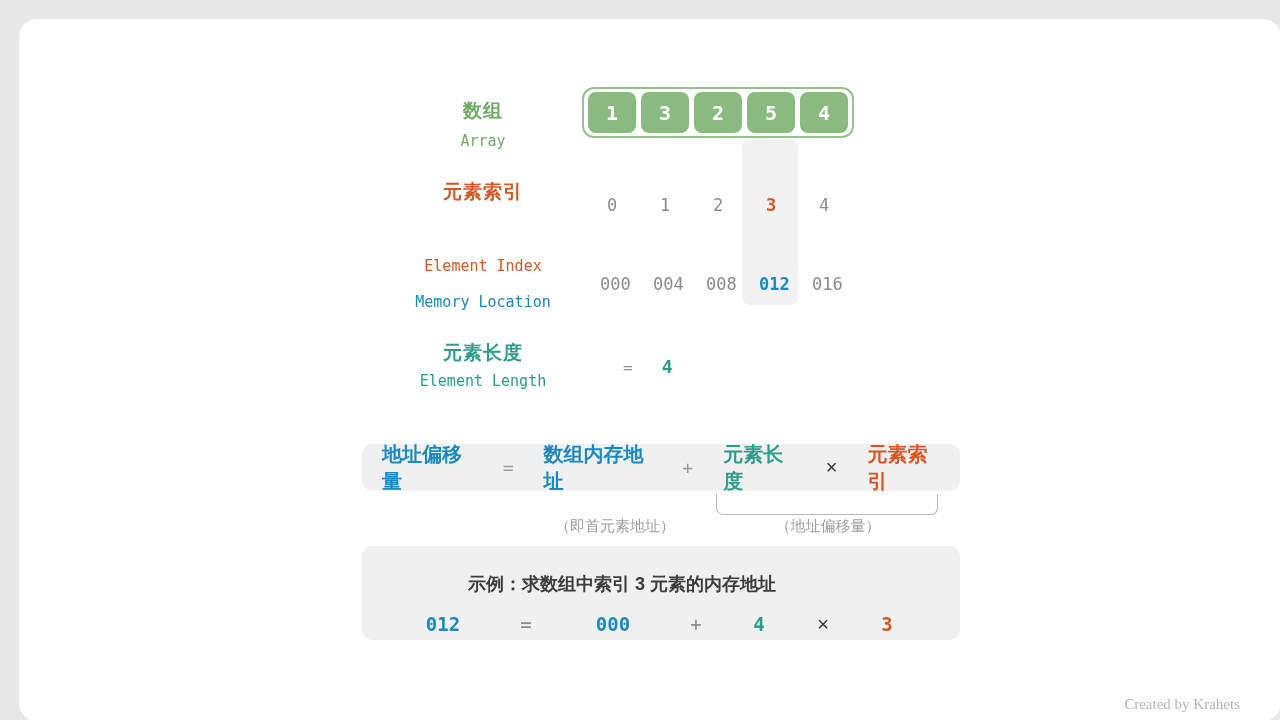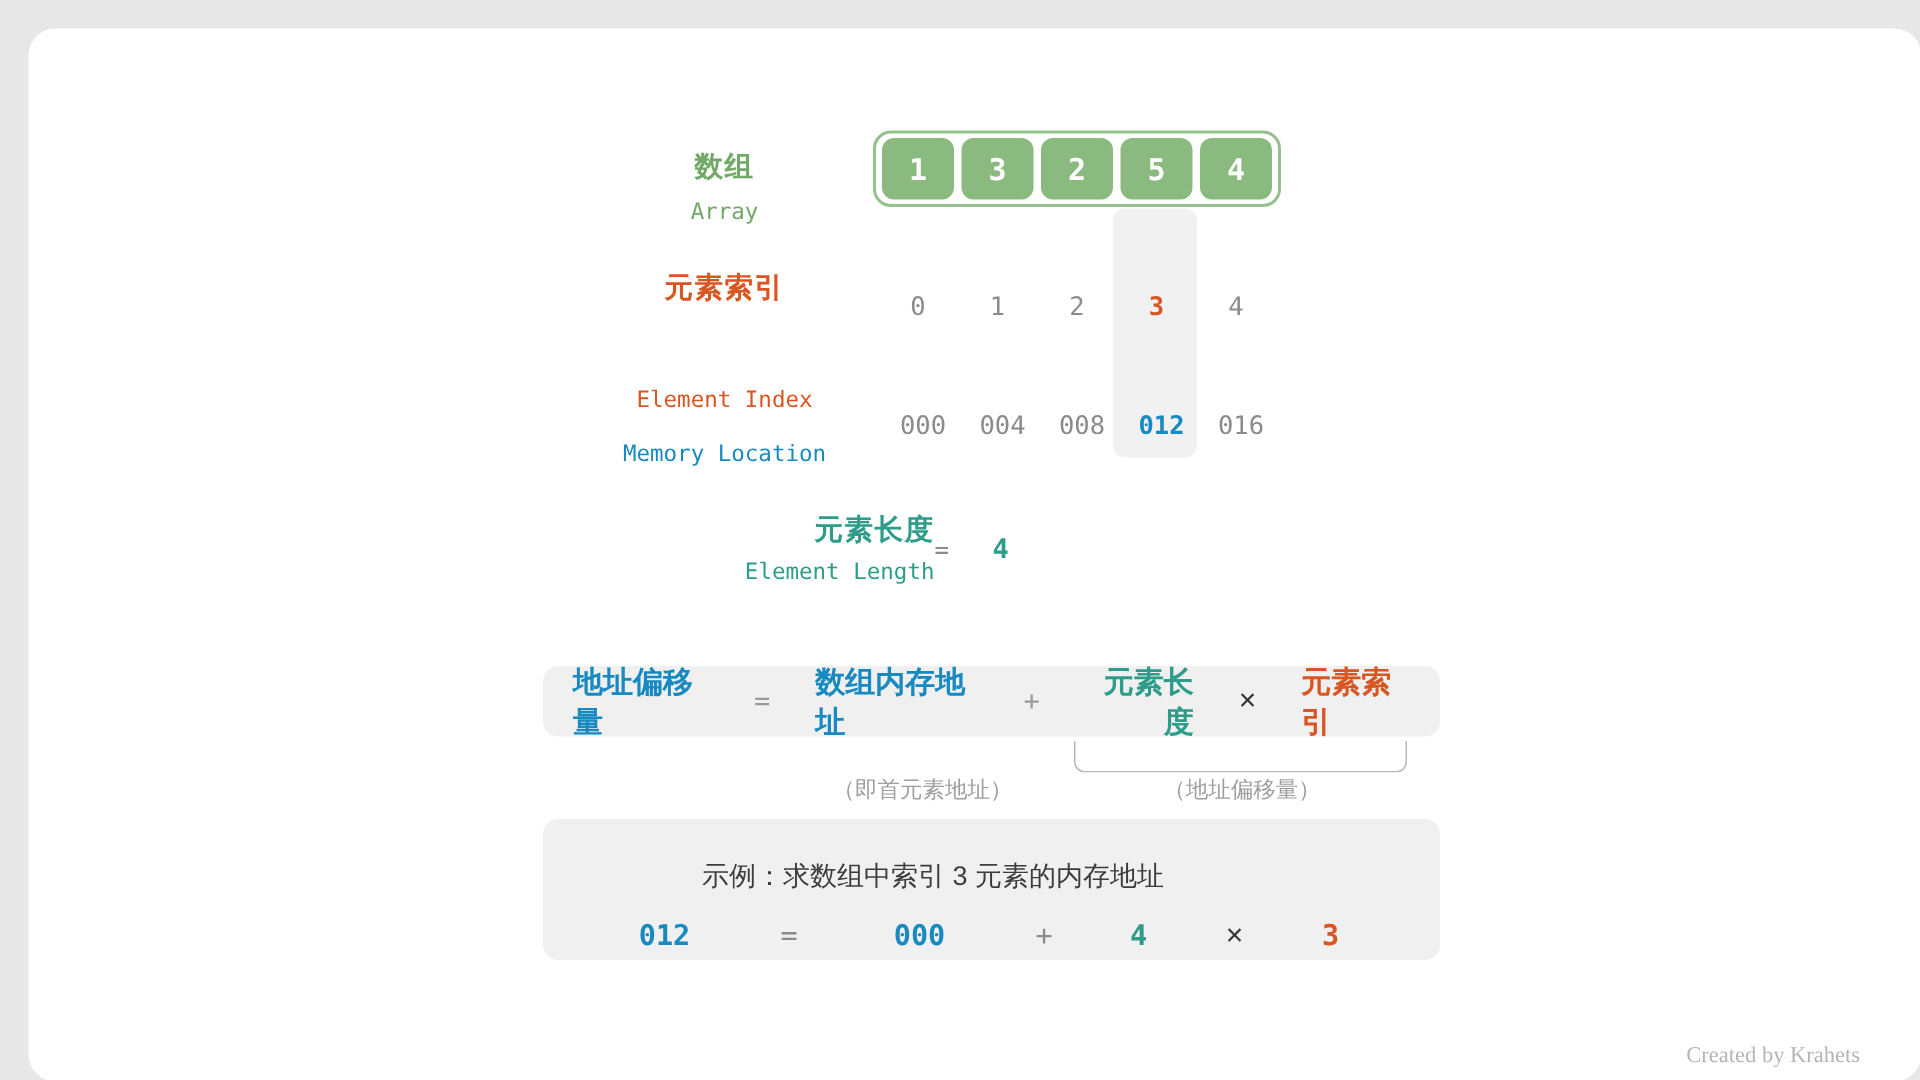--- a/index.html
+++ b/index.html
@@ -17,21 +17,21 @@
   .layer { position:absolute; inset:0; }
 
   .label-zh { position:absolute; left:323px; width:300px; text-align:center;
               font-size:19px; font-weight:700; letter-spacing:1px; }
   .label-en { position:absolute; left:323px; width:300px; text-align:center;
               font-size:15px; font-family:"DejaVu Sans Mono","Liberation Mono",monospace; }
 
   .green  { color:#72a967; }
   .orange { color:#d95622; }
   .blue   { color:#1889c1; }
-  .teal   { color:#2d9d8a;text-align:right; }
+  .teal   { color:#2d9d8a; }
 
   .array-box {
     position:absolute; left:572px; top:77px; height:51px;
     display:flex; align-items:center; gap:5px; padding:0 4px;
     border:2px solid #95c18c; border-radius:12px; background:#ffffff;
   }
   .cell {
     width:48px; height:41px; border-radius:8px; background:#8bba80;
     color:#ffffff; display:flex; align-items:center; justify-content:center;
     font-family:"DejaVu Sans Mono","Liberation Mono",monospace;
@@ -77,21 +77,21 @@
   }
   .annot.base-a   { left:455px; }
   .annot.offset-a { left:668px; }
 
   .example-box {
     position:absolute; left:352px; top:536px; width:598px; height:94px;
     background:#f0f0f0; border-radius:10px;
   }
   .example-title {
     position:absolute; left:352px; top:552px; width:520px; text-align:center;
-    font-size:18px; font-weight:400; color:#3c3c3c;
+    font-size:18px; font-weight:700; color:#3c3c3c;
   }
   .ex-val {
     position:absolute; top:593px; width:70px; text-align:center;
     font-family:"DejaVu Sans Mono","Liberation Mono",monospace;
     font-size:19px; font-weight:700;
   }
   .ex-val.op { font-weight:400; color:#8b8b8b; }
   .ex-val.times { font-family:"Liberation Sans",sans-serif; color:#333333; font-weight:400; font-size:20px; }
 
   .footer {

